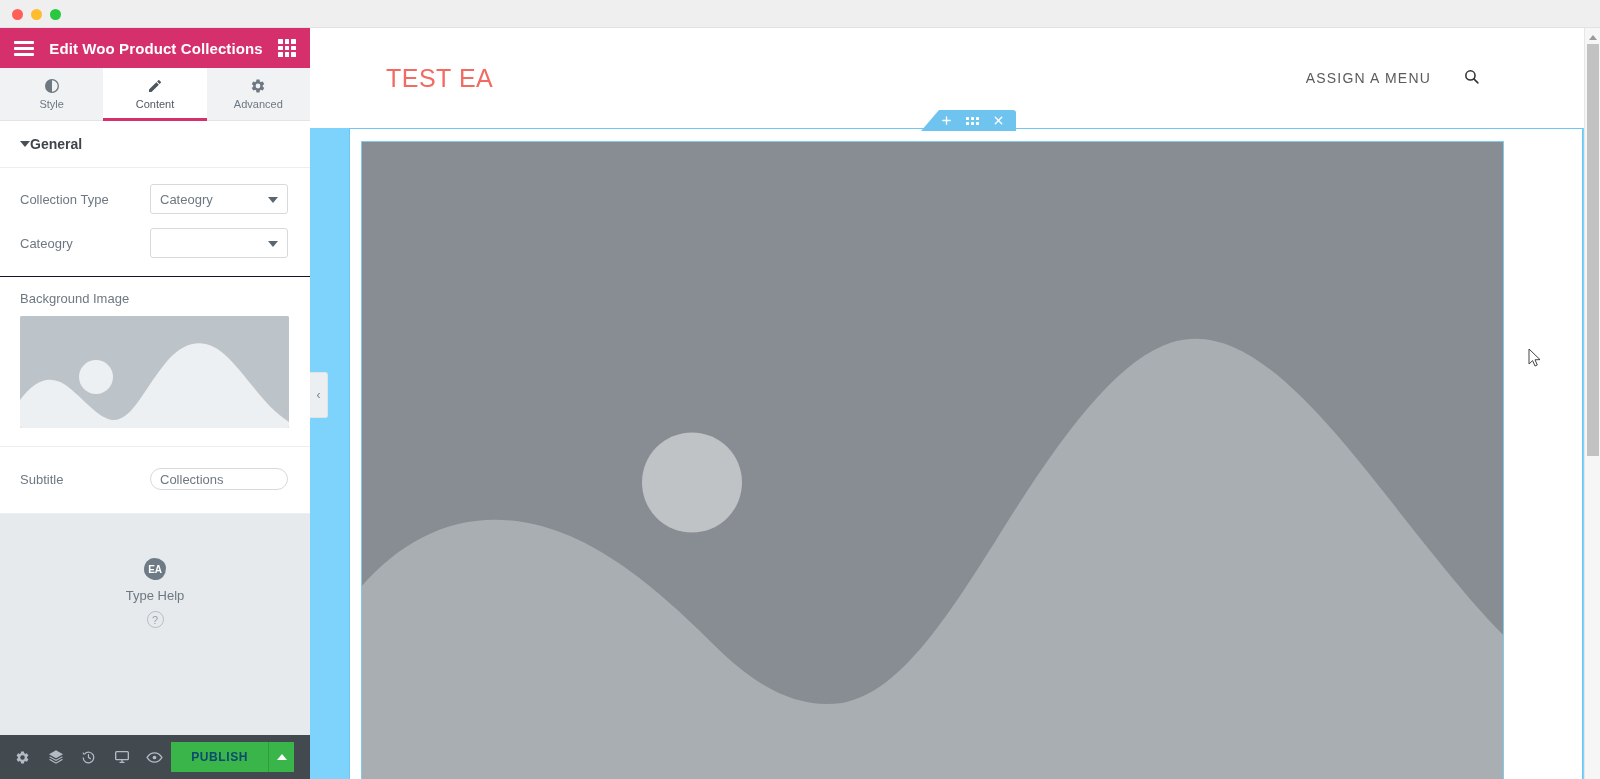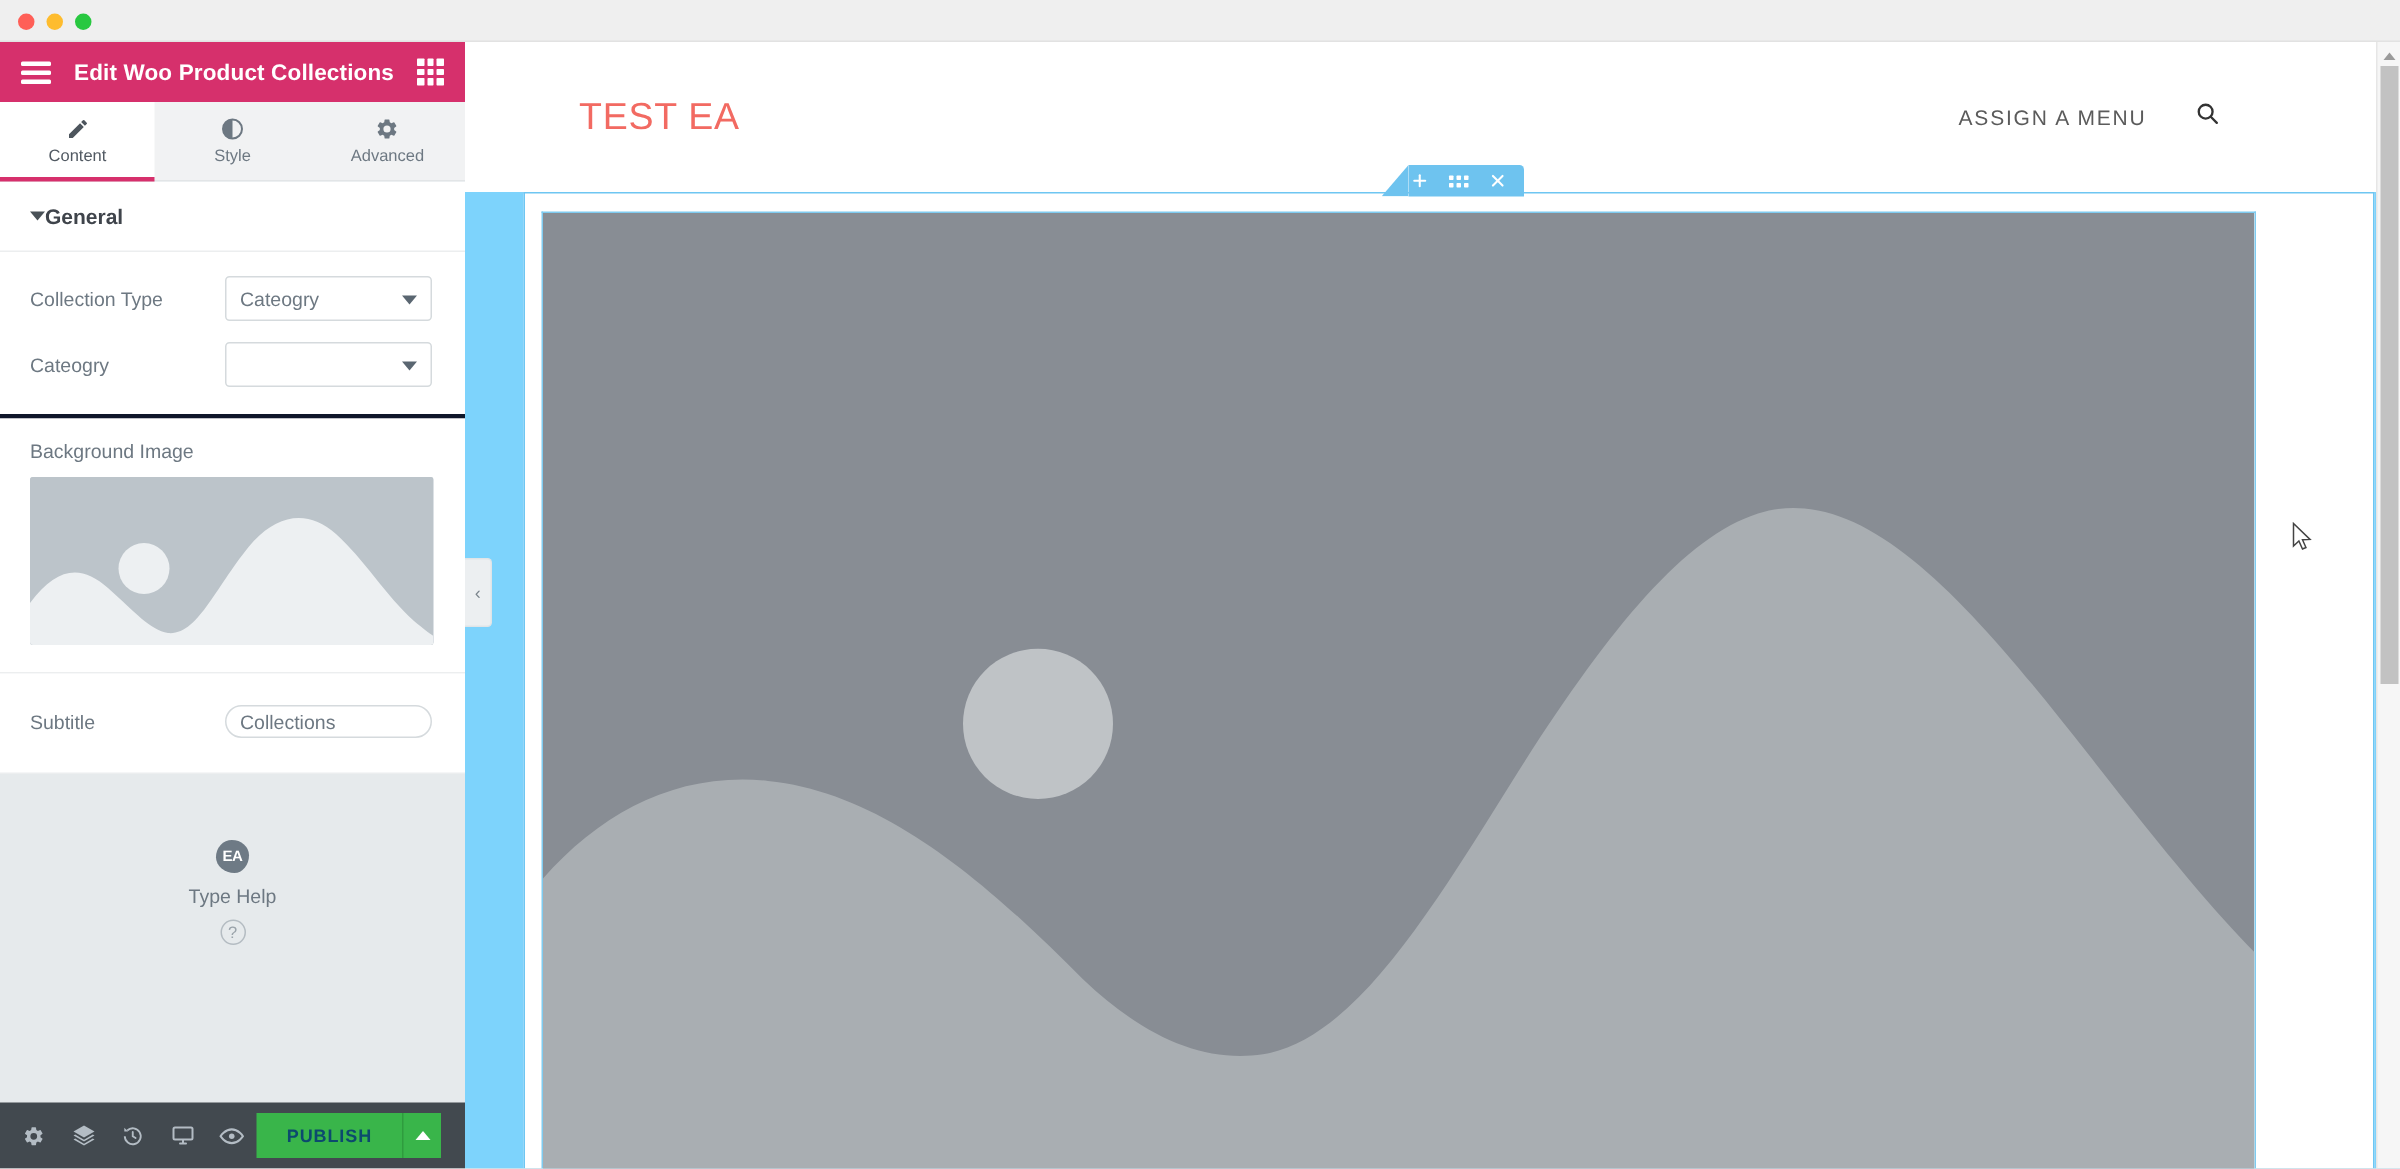--- a/index.html
+++ b/index.html
@@ -78,21 +78,21 @@
     border-bottom: 1px solid #eceeef;
     cursor: pointer;
   }
   .caret-down {
     width: 0; height: 0;
     border-left: 5px solid transparent; border-right: 5px solid transparent;
     border-top: 6px solid #495157;
   }
   .section-head-label { font-size: 14px; font-weight: bold; color: #3f444b; }
 
-  .ctrl-group { background: #ffffff; padding: 12px 20px 14px 20px; border-bottom: 3px solid #0f172a; }
+  .ctrl-group { background: #ffffff; padding: 12px 20px 14px 20px; border-bottom: 1px solid #0f172a; }
   .ctrl-row { display: flex; align-items: center; min-height: 38px; }
   .ctrl-label { width: 130px; font-size: 13px; color: #6d7882; }
   .select-box {
     position: relative; width: 138px; height: 30px;
     border: 1px solid #d5dadd; border-radius: 3px; background: #fff;
     display: flex; align-items: center; padding: 0 24px 0 9px;
     font-size: 13px; color: #6d7882; cursor: pointer;
   }
   .select-caret {
     position: absolute; right: 9px; top: 50%; margin-top: -2px;
@@ -277,36 +277,36 @@
         <span></span>
           <span></span>
           <span></span>
         <span></span>
           <span></span>
           <span></span>
       </div>
     </div>
 
     <div class="tabs">
-      <div class="tab active">
-        <span>
-          <svg width="16" height="16" viewBox="0 0 24 24" fill="#4d555d">
-            <path d="M3 17.25V21h3.75L17.81 9.94l-3.75-3.75L3 17.25zM20.71 7.04a1 1 0 0 0 0-1.41l-2.34-2.34a1 1 0 0 0-1.41 0l-1.83 1.83 3.75 3.75 1.83-1.83z"></path>
-          </svg>
-        </span>
-        <span>Content</span>
-      </div>
       <div class="tab">
         <span>
           <svg width="16" height="16" viewBox="0 0 24 24">
             <circle cx="12" cy="12" r="9.5" fill="none" stroke="#6d7882" stroke-width="2"></circle>
             <path d="M12 2.5a9.5 9.5 0 0 0 0 19z" fill="#6d7882"></path>
           </svg>
         </span>
         <span>Style</span>
+      </div>
+      <div class="tab active">
+        <span>
+          <svg width="16" height="16" viewBox="0 0 24 24" fill="#4d555d">
+            <path d="M3 17.25V21h3.75L17.81 9.94l-3.75-3.75L3 17.25zM20.71 7.04a1 1 0 0 0 0-1.41l-2.34-2.34a1 1 0 0 0-1.41 0l-1.83 1.83 3.75 3.75 1.83-1.83z"></path>
+          </svg>
+        </span>
+        <span>Content</span>
       </div>
       <div class="tab">
         <span>
           <svg width="16" height="16" viewBox="0 0 24 24" fill="#6d7882">
             <path d="M19.14 12.94c.04-.3.06-.61.06-.94s-.02-.64-.07-.94l2.03-1.58a.49.49 0 0 0 .12-.61l-1.92-3.32a.49.49 0 0 0-.59-.22l-2.39.96a7.03 7.03 0 0 0-1.62-.94l-.36-2.54a.48.48 0 0 0-.48-.41h-3.84a.48.48 0 0 0-.48.41l-.36 2.54c-.59.24-1.13.56-1.62.94l-2.39-.96a.48.48 0 0 0-.59.22L2.74 8.87a.48.48 0 0 0 .12.61l2.03 1.58c-.05.3-.09.63-.09.94s.02.64.07.94l-2.03 1.58a.49.49 0 0 0-.12.61l1.92 3.32c.12.22.37.29.59.22l2.39-.96c.5.38 1.03.7 1.62.94l.36 2.54c.05.24.25.41.48.41h3.84c.24 0 .44-.17.48-.41l.36-2.54c.59-.24 1.13-.56 1.62-.94l2.39.96c.22.08.47 0 .59-.22l1.92-3.32a.49.49 0 0 0-.12-.61l-2.01-1.58zM12 15.6A3.6 3.6 0 1 1 12 8.4a3.6 3.6 0 0 1 0 7.2z"></path>
           </svg>
         </span>
         <span>Advanced</span>
       </div>
     </div>

